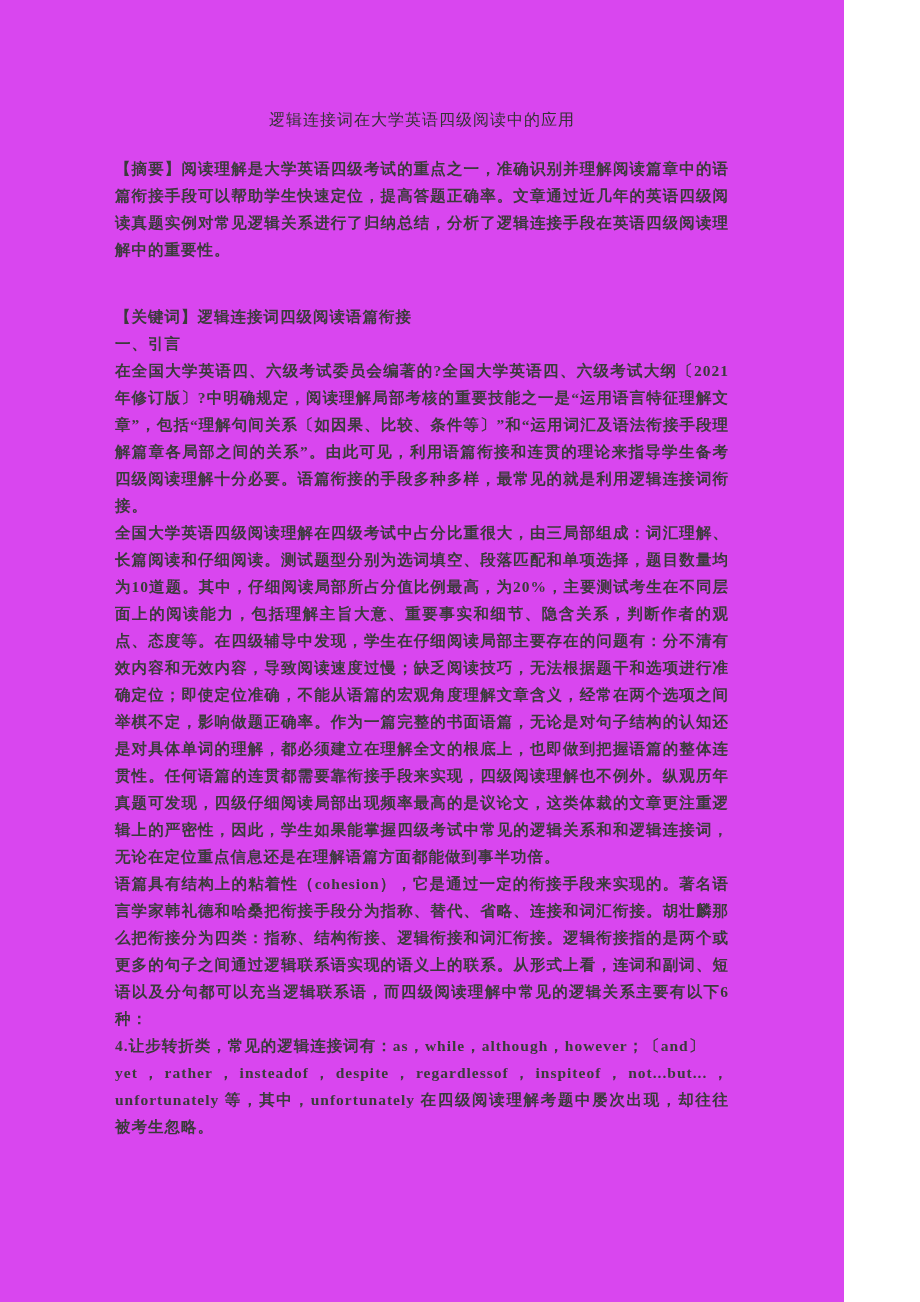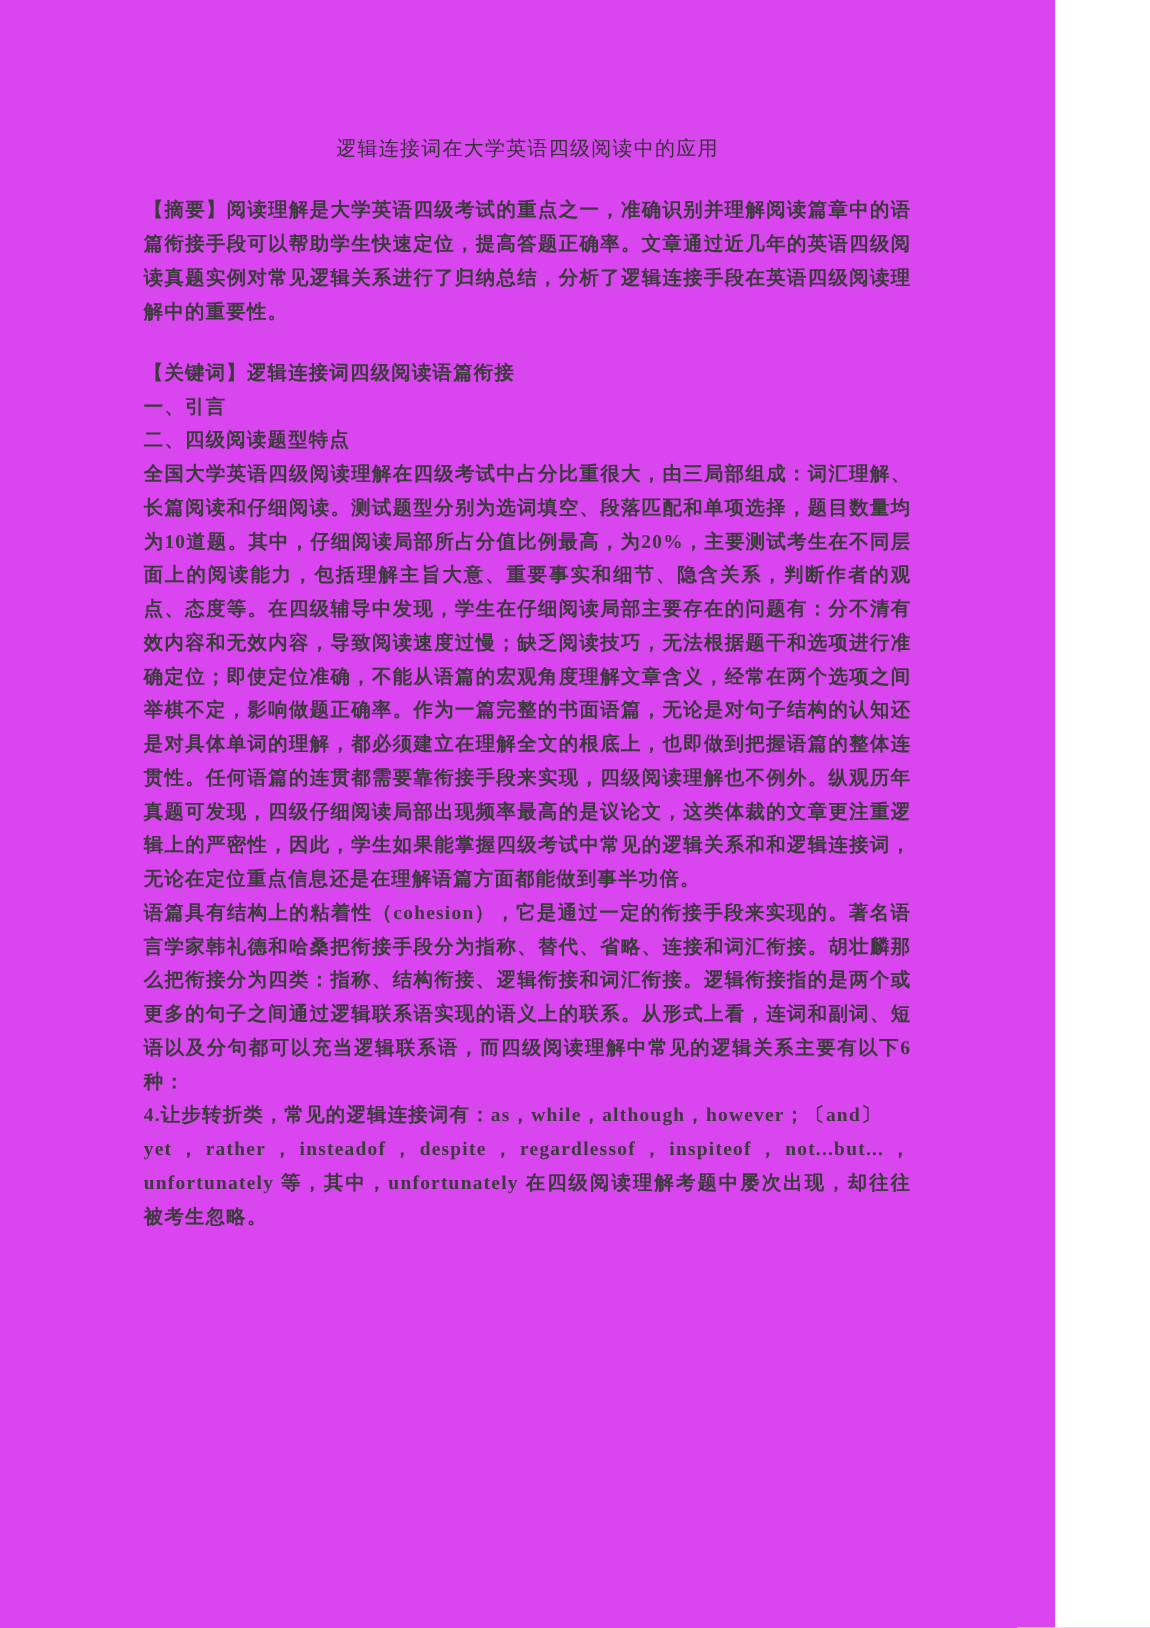--- a/index.html
+++ b/index.html
@@ -30,37 +30,37 @@
     font-size: 15.5px;
     line-height: 27px;
     letter-spacing: 1px;
     margin: 0;
     text-align: justify;
     white-space: pre-wrap;      
     word-break: break-word;
     overflow-wrap: anywhere;
     font-weight: bold;
   }
-  .keywords { margin-top: 22px; }
+  .keywords { margin-top: 40px; }
 </style>
 </head>
 <body>
 
 <div class="page">
 
   <h1 class="doc-title">逻辑连接词在大学英语四级阅读中的应用</h1>
 
   <p class="para">【摘要】阅读理解是大学英语四级考试的重点之一，准确识别并理解阅读篇章中的语篇衔接手段可以帮助学生快速定位，提高答题正确率。文章通过近几年的英语四级阅读真题实例对常见逻辑关系进行了归纳总结，分析了逻辑连接手段在英语四级阅读理解中的重要性。</p>
 
   <p class="para keywords">【关键词】逻辑连接词四级阅读语篇衔接</p>
 
   <p class="para">一、引言</p>
 
+  <p class="para">在全国大学英语四、六级考试委员会编著的?全国大学英语四、六级考试大纲〔2021年修订版〕?中明确规定，阅读理解局部考核的重要技能之一是“运用语言特征理解文章”，包括“理解句间关系〔如因果、比较、条件等〕”和“运用词汇及语法衔接手段理解篇章各局部之间的关系”。由此可见，利用语篇衔接和连贯的理论来指导学生备考四级阅读理解十分必要。语篇衔接的手段多种多样，最常见的就是利用逻辑连接词衔接。</p>
 
-  <p class="para">二、四级阅读题型特点</p>
 
   <p class="para">全国大学英语四级阅读理解在四级考试中占分比重很大，由三局部组成：词汇理解、长篇阅读和仔细阅读。测试题型分别为选词填空、段落匹配和单项选择，题目数量均为10道题。其中，仔细阅读局部所占分值比例最高，为20%，主要测试考生在不同层面上的阅读能力，包括理解主旨大意、重要事实和细节、隐含关系，判断作者的观点、态度等。在四级辅导中发现，学生在仔细阅读局部主要存在的问题有：分不清有效内容和无效内容，导致阅读速度过慢；缺乏阅读技巧，无法根据题干和选项进行准确定位；即使定位准确，不能从语篇的宏观角度理解文章含义，经常在两个选项之间举棋不定，影响做题正确率。作为一篇完整的书面语篇，无论是对句子结构的认知还是对具体单词的理解，都必须建立在理解全文的根底上，也即做到把握语篇的整体连贯性。任何语篇的连贯都需要靠衔接手段来实现，四级阅读理解也不例外。纵观历年真题可发现，四级仔细阅读局部出现频率最高的是议论文，这类体裁的文章更注重逻辑上的严密性，因此，学生如果能掌握四级考试中常见的逻辑关系和和逻辑连接词，无论在定位重点信息还是在理解语篇方面都能做到事半功倍。</p>
 
 
   <p class="para">语篇具有结构上的粘着性（cohesion），它是通过一定的衔接手段来实现的。著名语言学家韩礼德和哈桑把衔接手段分为指称、替代、省略、连接和词汇衔接。胡壮麟那么把衔接分为四类：指称、结构衔接、逻辑衔接和词汇衔接。逻辑衔接指的是两个或更多的句子之间通过逻辑联系语实现的语义上的联系。从形式上看，连词和副词、短语以及分句都可以充当逻辑联系语，而四级阅读理解中常见的逻辑关系主要有以下6种：</p>
 
 
   <p class="para">4.让步转折类，常见的逻辑连接词有：as，while，although，however；〔and〕
 yet，rather，insteadof，despite，regardlessof，inspiteof，not...but...，unfortunately 等，其中，unfortunately 在四级阅读理解考题中屡次出现，却往往被考生忽略。</p>
 

